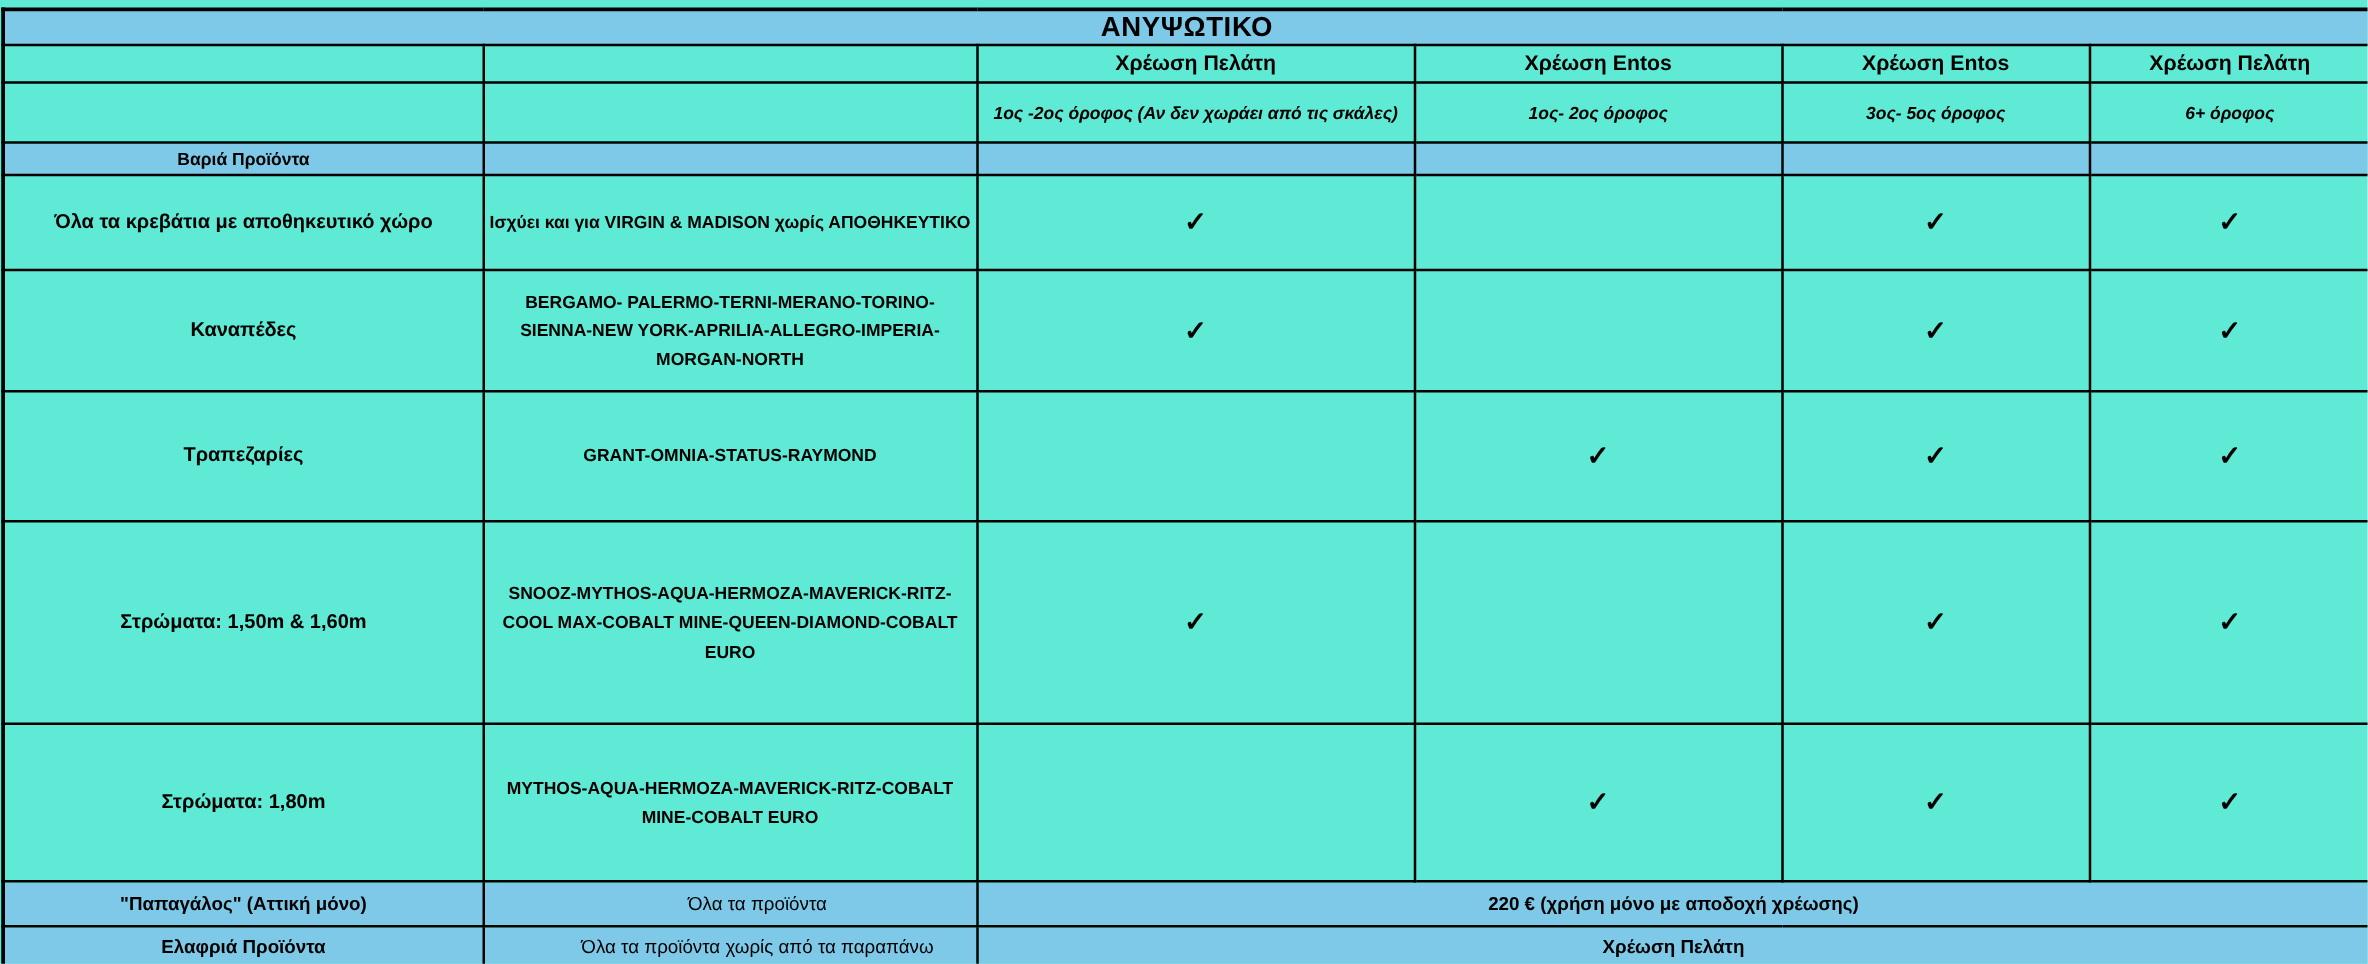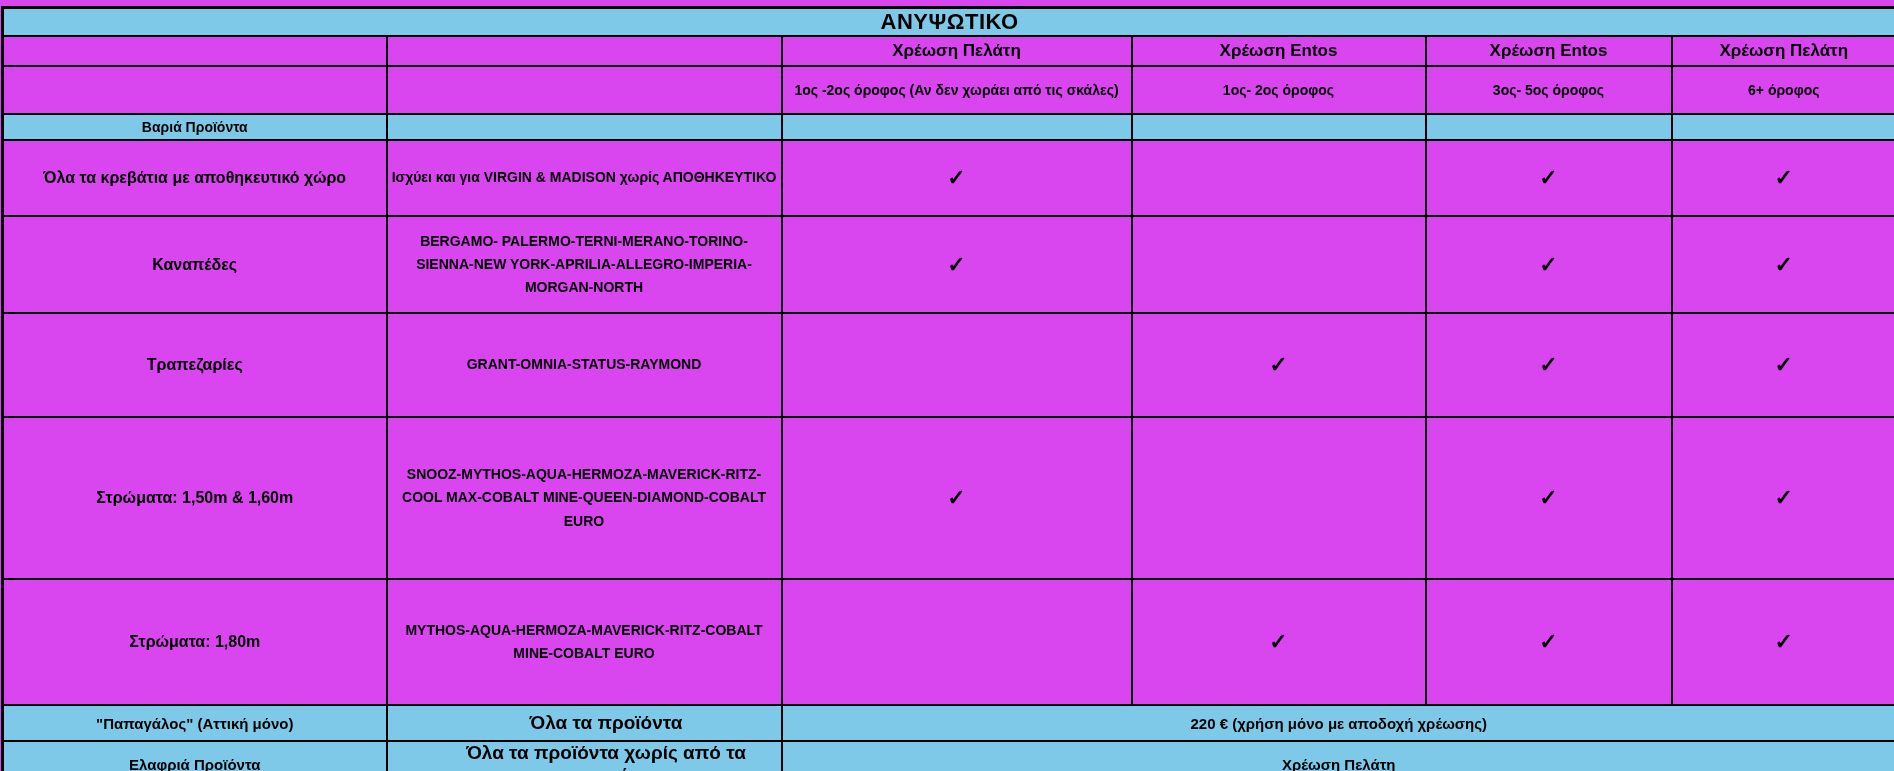--- a/index.html
+++ b/index.html
@@ -1,43 +1,43 @@
 <!DOCTYPE html>
 <html><head>
 <meta charset="utf-8">
 <style>
   html,body{margin:0;padding:0;background:#ffffff;}
   body{font-family:"Liberation Sans", sans-serif; color:#000;}
-  .sheet{width:1894px;height:771px;box-sizing:border-box;background:#d946ef;padding-top:6px;}
+  .sheet{width:1894px;height:771px;box-sizing:border-box;background:#5eead4;padding-top:6px;}
   table{border-collapse:collapse;table-layout:fixed;width:1890px;margin-left:1px;}
   td{border:2px solid #000;text-align:center;vertical-align:middle;padding:0 4px;overflow:hidden;box-sizing:border-box;}
   .outer{border:3px solid #000;}
   
   .r-title td{height:27px;}
   .r-h1 td{height:30px;}
   .r-h2 td{height:48px;}
   .r-band td{height:26px;text-align:center;}
   .r1 td{height:76px;border-radius:28px;}
   .r2 td{height:97px;}
   .r3 td{height:104px;}
   .r4 td{height:162px;}
   .r5 td{height:126px;}
   .r6 td{height:36px;}
   .r7 td{height:33px;}
   
   .band-bg{background:#7EC9E8;}
   .title-cell{font-size:22px;font-weight:bold;letter-spacing:0.5px;}
   .charge-cell{font-size:17px;font-weight:bold;}
-  .floor-cell{font-size:14px;font-weight:bold;line-height:1.45;}
+  .floor-cell{font-size:14px;font-weight:bold;font-style:italic;line-height:1.45;}
   .section-cell{font-size:14px;font-weight:bold;}
   .category-cell{font-size:16px;font-weight:bold;}
   .products-cell{font-size:14px;font-weight:bold;line-height:1.65;}
   .check-cell{font-size:22px;font-weight:bold;}
   .footer-cat{font-size:15px;font-weight:bold;}
-  .footer-prod{font-size:19px;font-weight:bold;padding-left:48px;}
+  .footer-prod{font-size:15px;font-weight:normal;padding-left:48px;}
   .footer-note{font-size:15px;font-weight:bold;}
 </style>
 </head>
 <body>
 
 <div class="sheet">
   <table class="outer">
     <colgroup>
       <col style="width:384px">
       <col style="width:395px">

